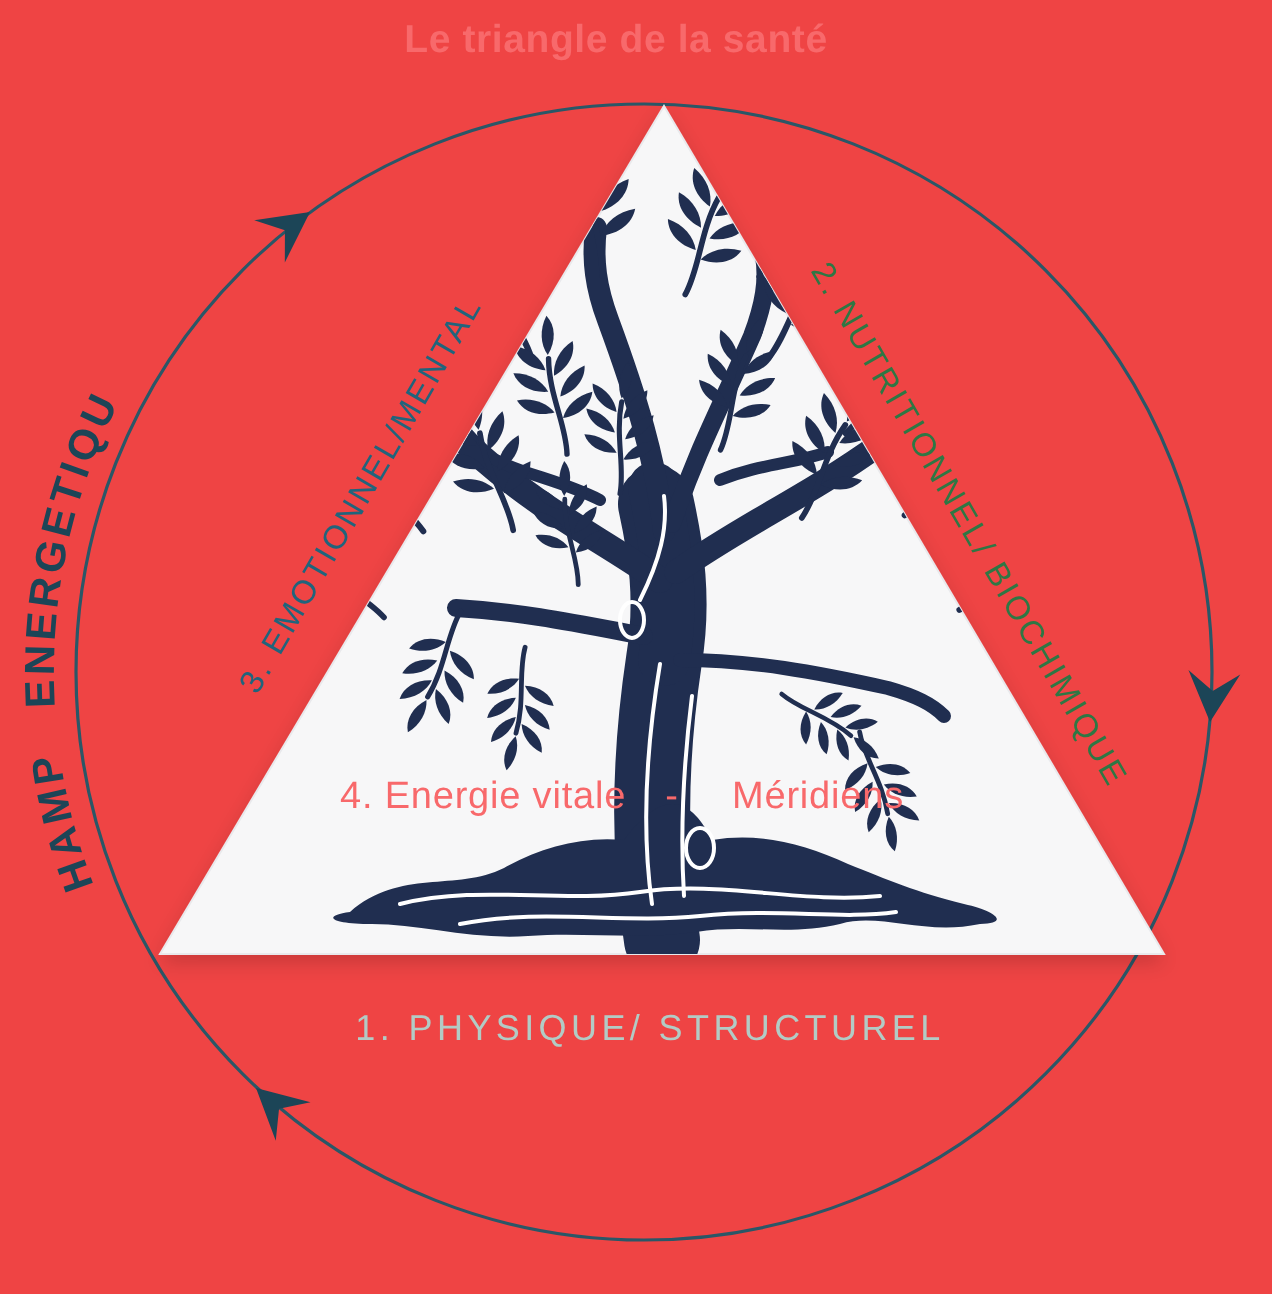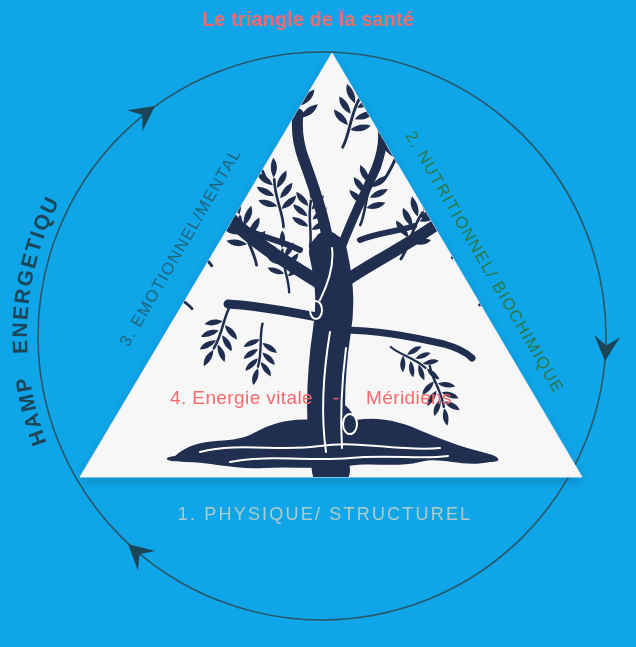--- a/index.html
+++ b/index.html
@@ -1,17 +1,17 @@
 <!DOCTYPE html>
 <html><head>
 <meta charset="utf-8">
 <style>
   html,body{margin:0;padding:0;background:#ffffff;}
   #stage{
-    position:relative;width:636px;height:647px;background:#0ea5e9;overflow:hidden;
+    position:relative;width:636px;height:647px;background:#ef4444;overflow:hidden;
     font-family:"Liberation Sans", sans-serif;
   }
   svg{display:block}
   
   .circle-line{fill:none;stroke:#2A5767;stroke-width:1.6px;}
   .arrowhead{fill:#1C4557;stroke:none;}
   .triangle-face{fill:#F7F7F8;stroke:#E9E9EC;stroke-width:1px;}
   .branch{stroke:#202E50;fill:none;stroke-linecap:round;}
   .stem{stroke:#202E50;stroke-width:3px;fill:none;stroke-linecap:round;}
   .wdetail{stroke:#FFFFFF;stroke-width:2px;fill:none;stroke-linecap:round;}

